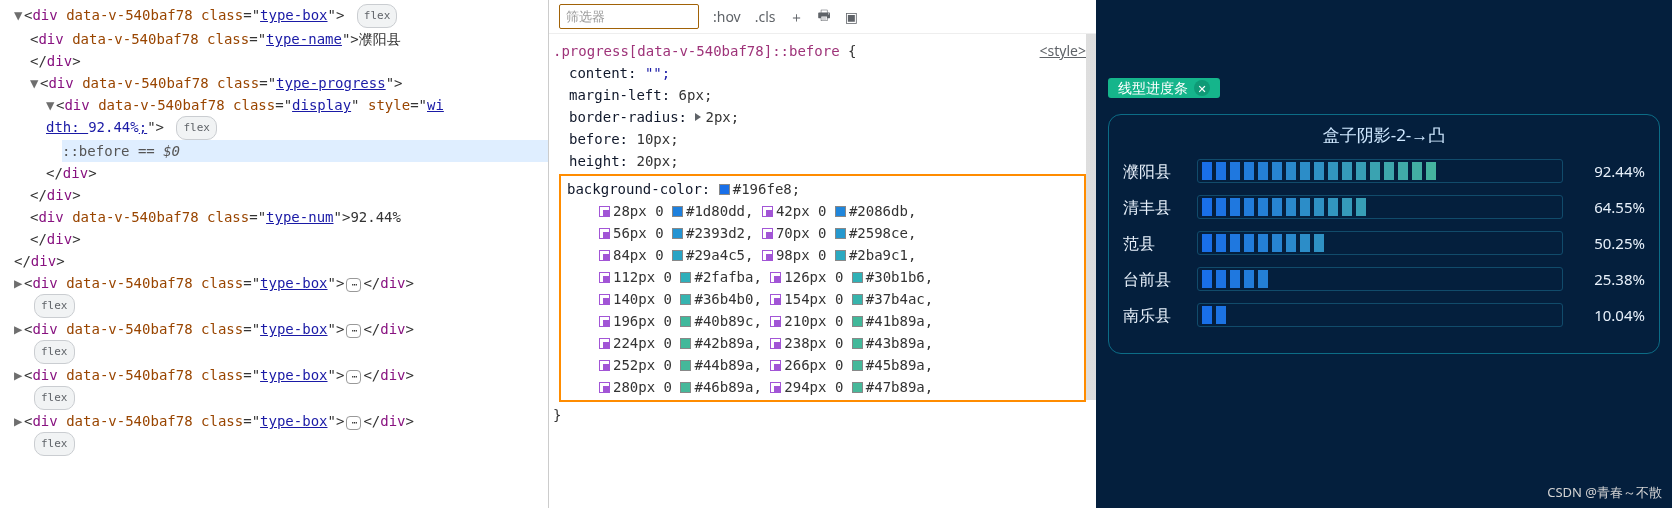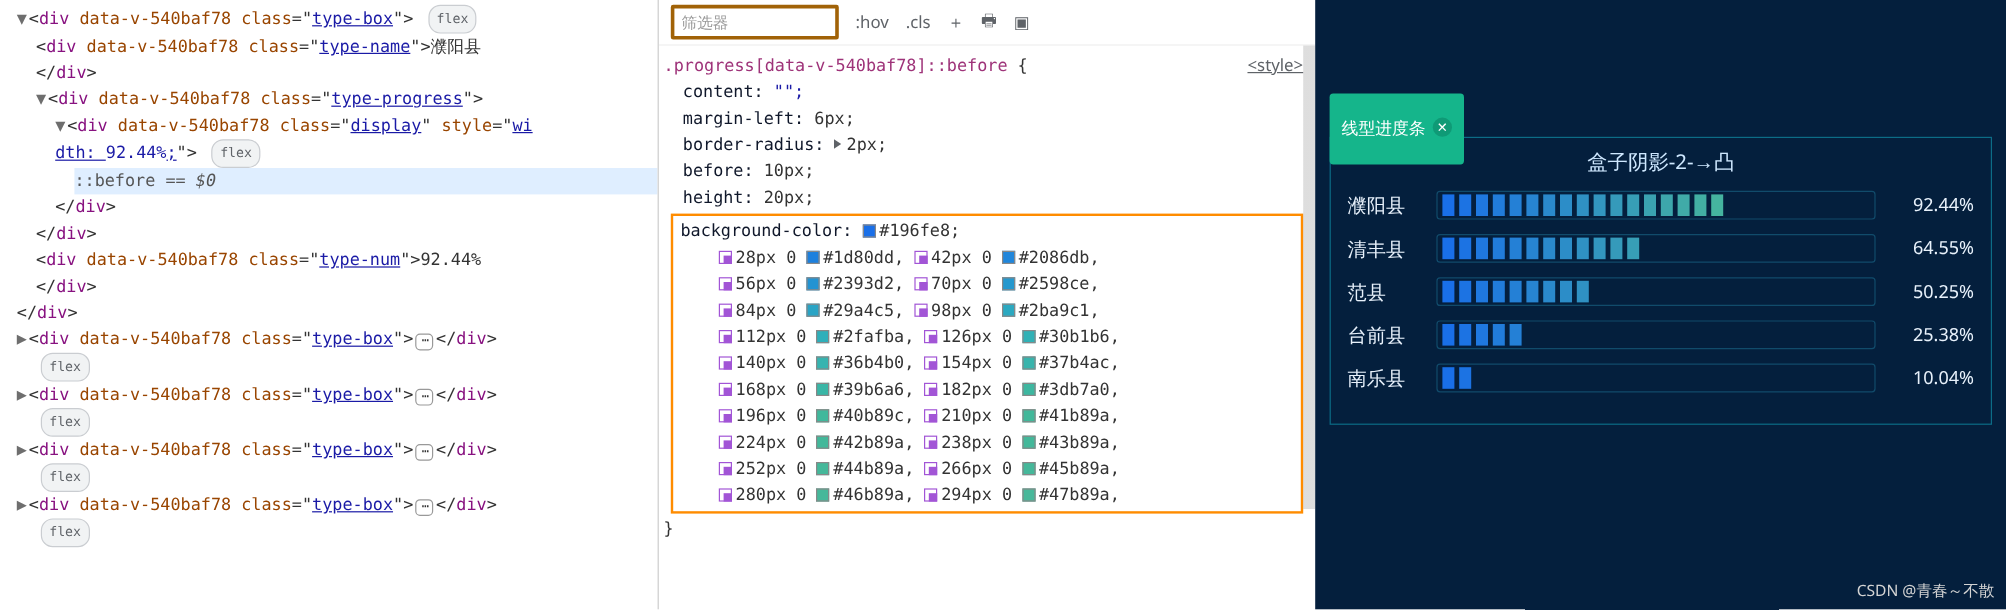--- a/index.html
+++ b/index.html
@@ -20,34 +20,34 @@
 .punct { color: #333; }
 .indent1 { margin-left: 16px; }
 .indent2 { margin-left: 32px; }
 .indent3 { margin-left: 48px; }
 .row { white-space: nowrap; }
 .toggle { display: inline-block; width: 10px; color: #6e6e6e; }
 .flex-badge { display: inline-block; background: #f1f3f4; border: 1px solid #cacdd1; border-radius: 10px; padding: 0 6px; font-size: 11px; color: #5f6368; margin-left: 4px; vertical-align: 1px; }
 .dots { display: inline-block; border: 1px solid #999; border-radius: 4px; padding: 0 4px; font-size: 10px; line-height: 12px; color: #333; letter-spacing: -1px; margin: 0 2px; }
 .hl { background: #dfeeff; }
 .css-toolbar { display: flex; align-items: center; gap: 14px; padding: 4px 10px; border-bottom: 1px solid #eee; font-family: system-ui, sans-serif; color: #5f6368; }
-.filter-input { border: 3px solid #a16207; padding: 2px 6px; font-size: 13px; width: 140px; color: #999; border-radius: 2px; }
+.filter-input { border: 1px solid #a16207; padding: 2px 6px; font-size: 13px; width: 140px; color: #999; border-radius: 2px; }
 .toolbar-btn { cursor: pointer; }
 .css-body { padding: 6px 10px 6px 4px; line-height: 22px; position: relative; }
 .style-link { color: #5f6368; float: right; text-decoration: underline; font-family: system-ui, sans-serif; }
 .selector { color: #9e3379; }
 .box-outline { border: 2px solid #ff8c00; margin: 2px 0 2px 6px; padding: 2px 6px; }
 .swatch { display: inline-block; width: 11px; height: 11px; border: 1px solid #888; margin-right: 3px; vertical-align: -1px; }
 .offset-swatch { display: inline-block; width: 11px; height: 11px; border: 1px solid #a255d6; background: #fff; margin-right: 3px; vertical-align: -1px; position: relative; }
 .offset-swatch::after { content: ""; position: absolute; right: -1px; bottom: -1px; width: 7px; height: 7px; background: #a255d6; }
 .expand-tri { display: inline-block; width: 0; height: 0; border-top: 4px solid transparent; border-bottom: 4px solid transparent; border-left: 6px solid #5f6368; margin-right: 4px; vertical-align: 1px; }
 .preview-inner { padding: 60px 12px 0 12px; height: 100%; font-family: system-ui, "Microsoft YaHei", sans-serif; color: #e8f1fb; }
-.pill { position: absolute; top: 78px; left: 12px; background: #15b58b; color: #fff; padding: 20px 10px; border-radius: 3px; font-size: 14px; display: flex; align-items: flex-start; gap: 6px; }
+.pill { position: absolute; top: 78px; left: 12px; background: #15b58b; color: #fff; padding: 0 10px; border-radius: 3px; font-size: 14px; display: flex; align-items: center; gap: 6px; }
 .pill-x { display: inline-flex; width: 16px; height: 16px; border-radius: 50%; background: #0f9a76; align-items: center; justify-content: center; font-size: 11px; }
-.card { margin-top: 54px; border: 1px solid #0c6c86; border-radius: 0; padding: 8px 14px 14px 14px; }
+.card { margin-top: 54px; border: 1px solid #0c6c86; border-radius: 13px; padding: 8px 14px 14px 14px; }
 .card-title { text-align: center; color: #cfe8ff; font-size: 17px; margin-bottom: 10px; }
 .prog-row { display: flex; align-items: center; gap: 12px; margin: 12px 0; }
 .prog-name { width: 62px; font-size: 16px; color: #e8f1fb; }
 .prog-track { flex: 1; height: 24px; border: 1px solid #114b6b; border-radius: 3px; position: relative; overflow: hidden; }
 .prog-bar { position: absolute; left: 4px; top: 2px; bottom: 2px; }
 .prog-num { width: 70px; text-align: right; font-size: 15px; color: #e8f1fb; }
 .seg { display: inline-block; width: 10px; height: 100%; margin-right: 4px; vertical-align: top; }
 .watermark { position: absolute; right: 10px; bottom: 6px; color: #d3d3d3; font-family: system-ui, sans-serif; font-size: 13px; }
 .scroll-ind { position: absolute; top: 0; right: 0; width: 10px; height: 100%; background: linear-gradient(#888 0 92%, transparent 92%); opacity: .28; }
 </style>
@@ -98,21 +98,20 @@
     <div class="row indent1"><span class="css-prop">before:</span> <span class="css-val">10px;</span></div>
     <div class="row indent1"><span class="css-prop">height:</span> <span class="css-val">20px;</span></div>
     <div class="box-outline">
       <div class="row"><span class="css-prop">background-color:</span> <span class="swatch" style="background:#196fe8"></span><span class="css-val">#196fe8;</span></div>
       <div id="box-shadow-block">
           <div class="row indent2"><span class="offset-swatch"></span><span class="css-val">28px 0</span> <span class="swatch" style="background:#1d80dd"></span><span class="css-val">#1d80dd,</span> <span class="offset-swatch"></span><span class="css-val">42px 0</span> <span class="swatch" style="background:#2086db"></span><span class="css-val">#2086db,</span></div>
           <div class="row indent2"><span class="offset-swatch"></span><span class="css-val">56px 0</span> <span class="swatch" style="background:#2393d2"></span><span class="css-val">#2393d2,</span> <span class="offset-swatch"></span><span class="css-val">70px 0</span> <span class="swatch" style="background:#2598ce"></span><span class="css-val">#2598ce,</span></div>
           <div class="row indent2"><span class="offset-swatch"></span><span class="css-val">84px 0</span> <span class="swatch" style="background:#29a4c5"></span><span class="css-val">#29a4c5,</span> <span class="offset-swatch"></span><span class="css-val">98px 0</span> <span class="swatch" style="background:#2ba9c1"></span><span class="css-val">#2ba9c1,</span></div>
           <div class="row indent2"><span class="offset-swatch"></span><span class="css-val">112px 0</span> <span class="swatch" style="background:#2fafba"></span><span class="css-val">#2fafba,</span> <span class="offset-swatch"></span><span class="css-val">126px 0</span> <span class="swatch" style="background:#30b1b6"></span><span class="css-val">#30b1b6,</span></div>
           <div class="row indent2"><span class="offset-swatch"></span><span class="css-val">140px 0</span> <span class="swatch" style="background:#36b4b0"></span><span class="css-val">#36b4b0,</span> <span class="offset-swatch"></span><span class="css-val">154px 0</span> <span class="swatch" style="background:#37b4ac"></span><span class="css-val">#37b4ac,</span></div>
-          <div class="row indent2"><span class="offset-swatch"></span><span class="css-val">168px 0</span> <span class="swatch" style="background:#39b6a6"></span><span class="css-val">#39b6a6,</span> <span class="offset-swatch"></span><span class="css-val">182px 0</span> <span class="swatch" style="background:#3db7a0"></span><span class="css-val">#3db7a0,</span></div>
           <div class="row indent2"><span class="offset-swatch"></span><span class="css-val">196px 0</span> <span class="swatch" style="background:#40b89c"></span><span class="css-val">#40b89c,</span> <span class="offset-swatch"></span><span class="css-val">210px 0</span> <span class="swatch" style="background:#41b89a"></span><span class="css-val">#41b89a,</span></div>
           <div class="row indent2"><span class="offset-swatch"></span><span class="css-val">224px 0</span> <span class="swatch" style="background:#42b89a"></span><span class="css-val">#42b89a,</span> <span class="offset-swatch"></span><span class="css-val">238px 0</span> <span class="swatch" style="background:#43b89a"></span><span class="css-val">#43b89a,</span></div>
           <div class="row indent2"><span class="offset-swatch"></span><span class="css-val">252px 0</span> <span class="swatch" style="background:#44b89a"></span><span class="css-val">#44b89a,</span> <span class="offset-swatch"></span><span class="css-val">266px 0</span> <span class="swatch" style="background:#45b89a"></span><span class="css-val">#45b89a,</span></div>
           <div class="row indent2"><span class="offset-swatch"></span><span class="css-val">280px 0</span> <span class="swatch" style="background:#46b89a"></span><span class="css-val">#46b89a,</span> <span class="offset-swatch"></span><span class="css-val">294px 0</span> <span class="swatch" style="background:#47b89a"></span><span class="css-val">#47b89a,</span></div>
         </div>
     </div>
     <div class="row"><span class="punct">}</span></div>
     <div class="scroll-ind"></div>
   </div>
 </div>

